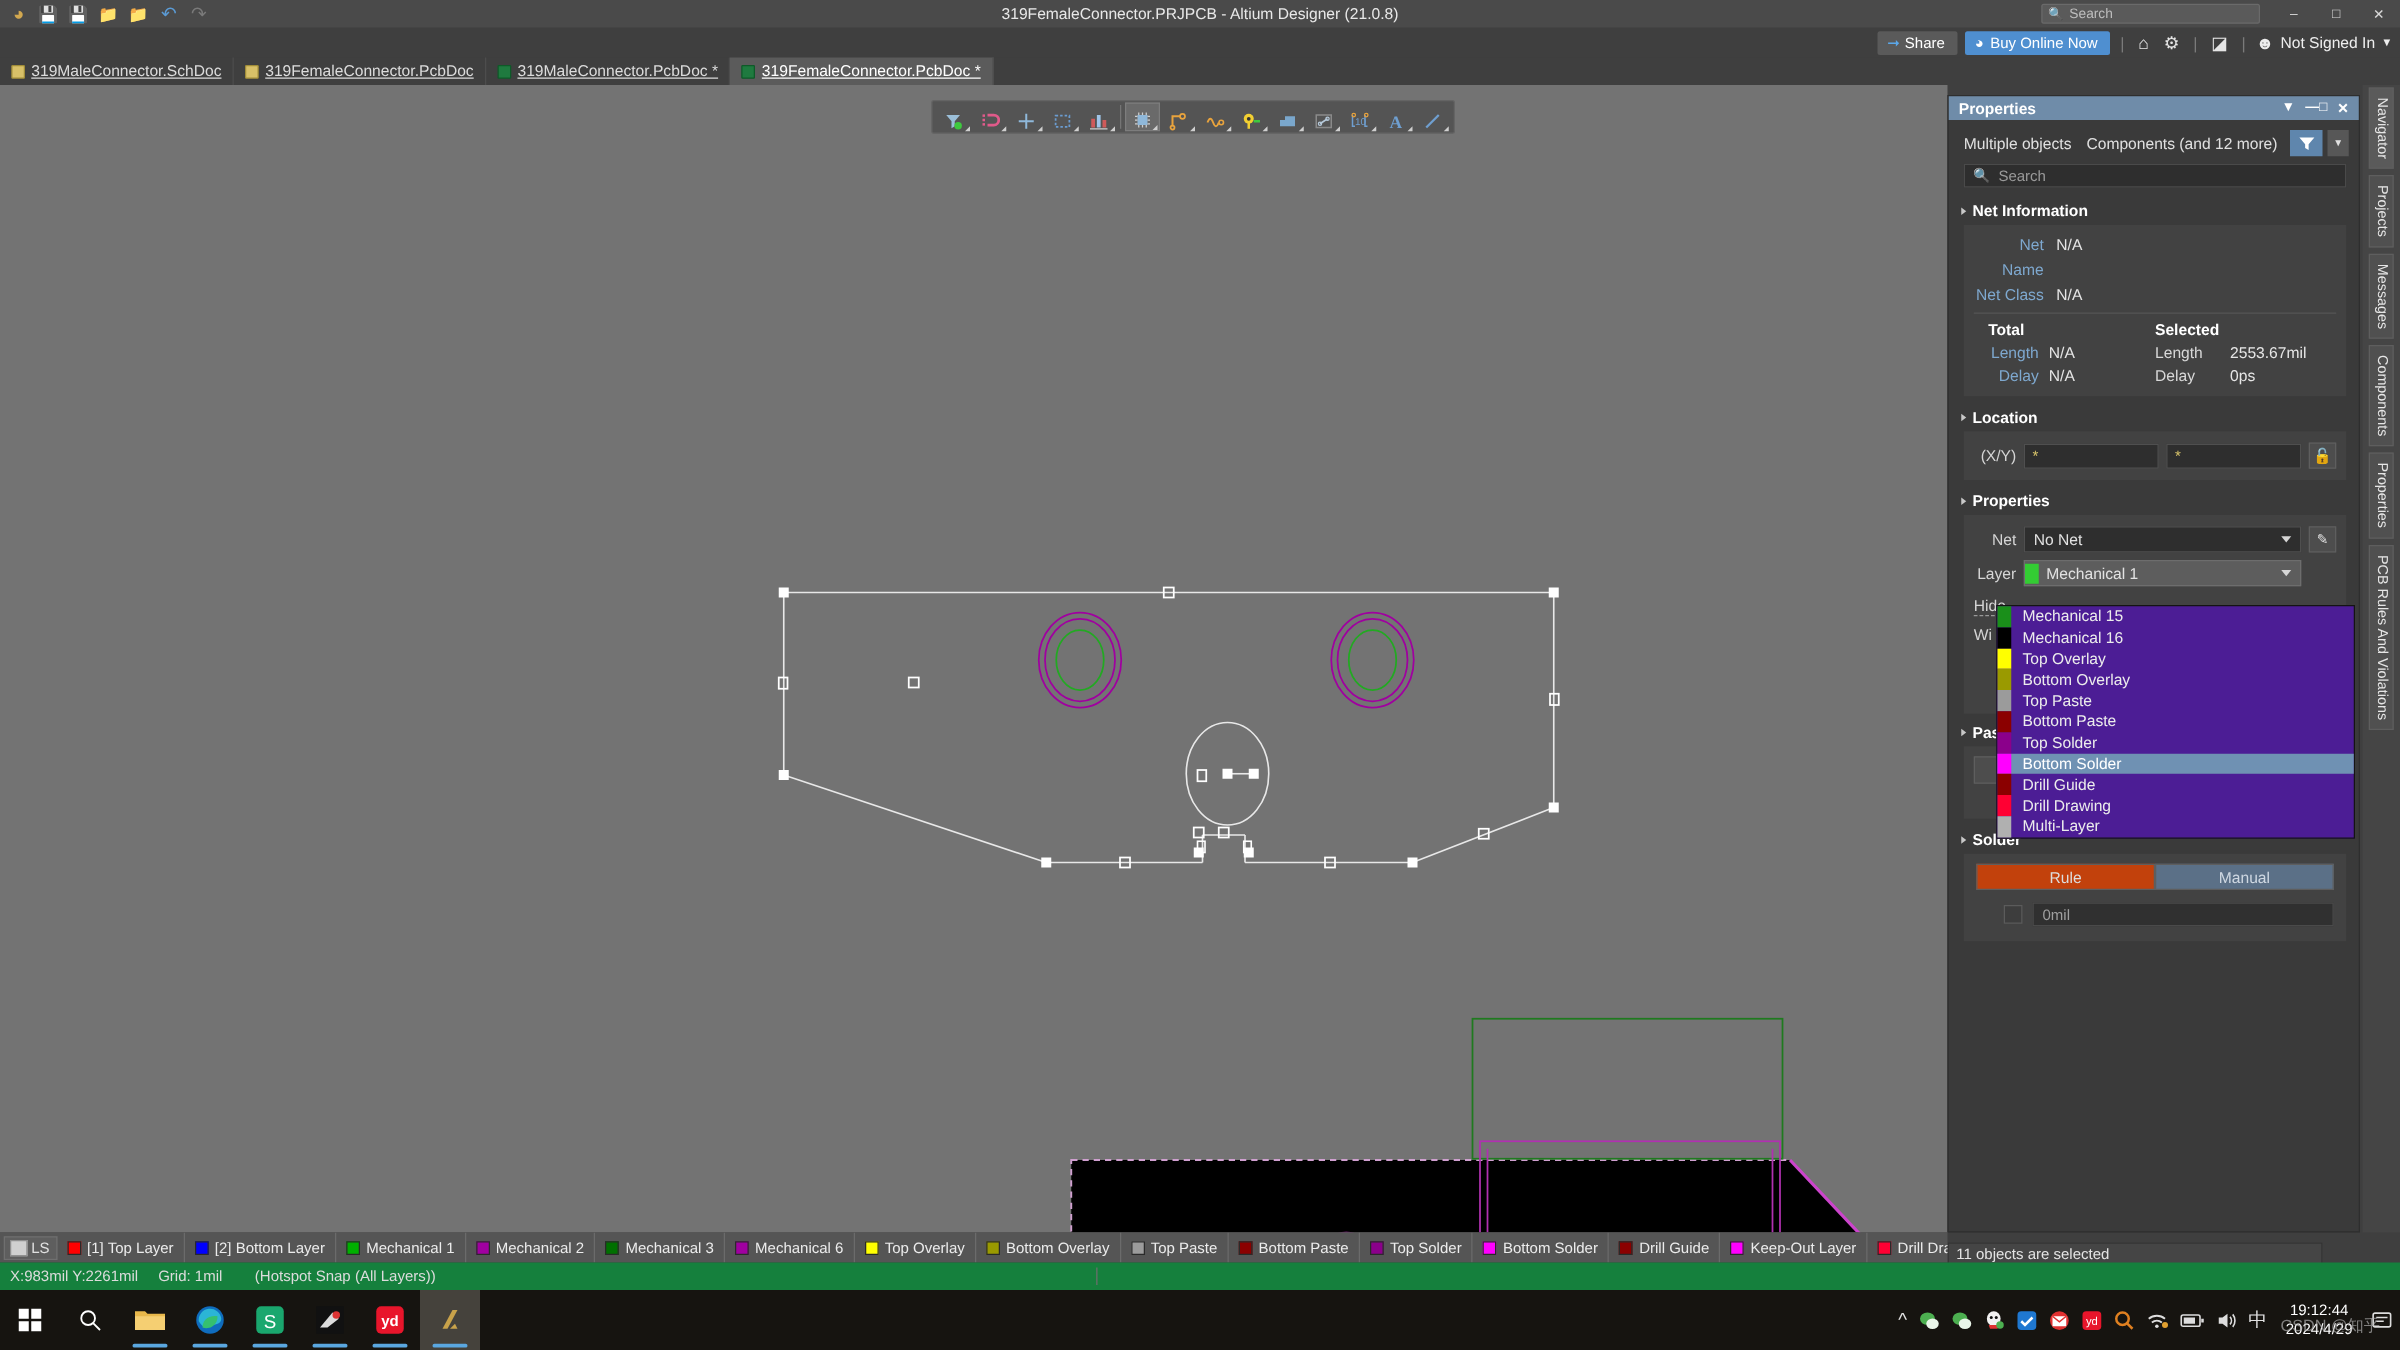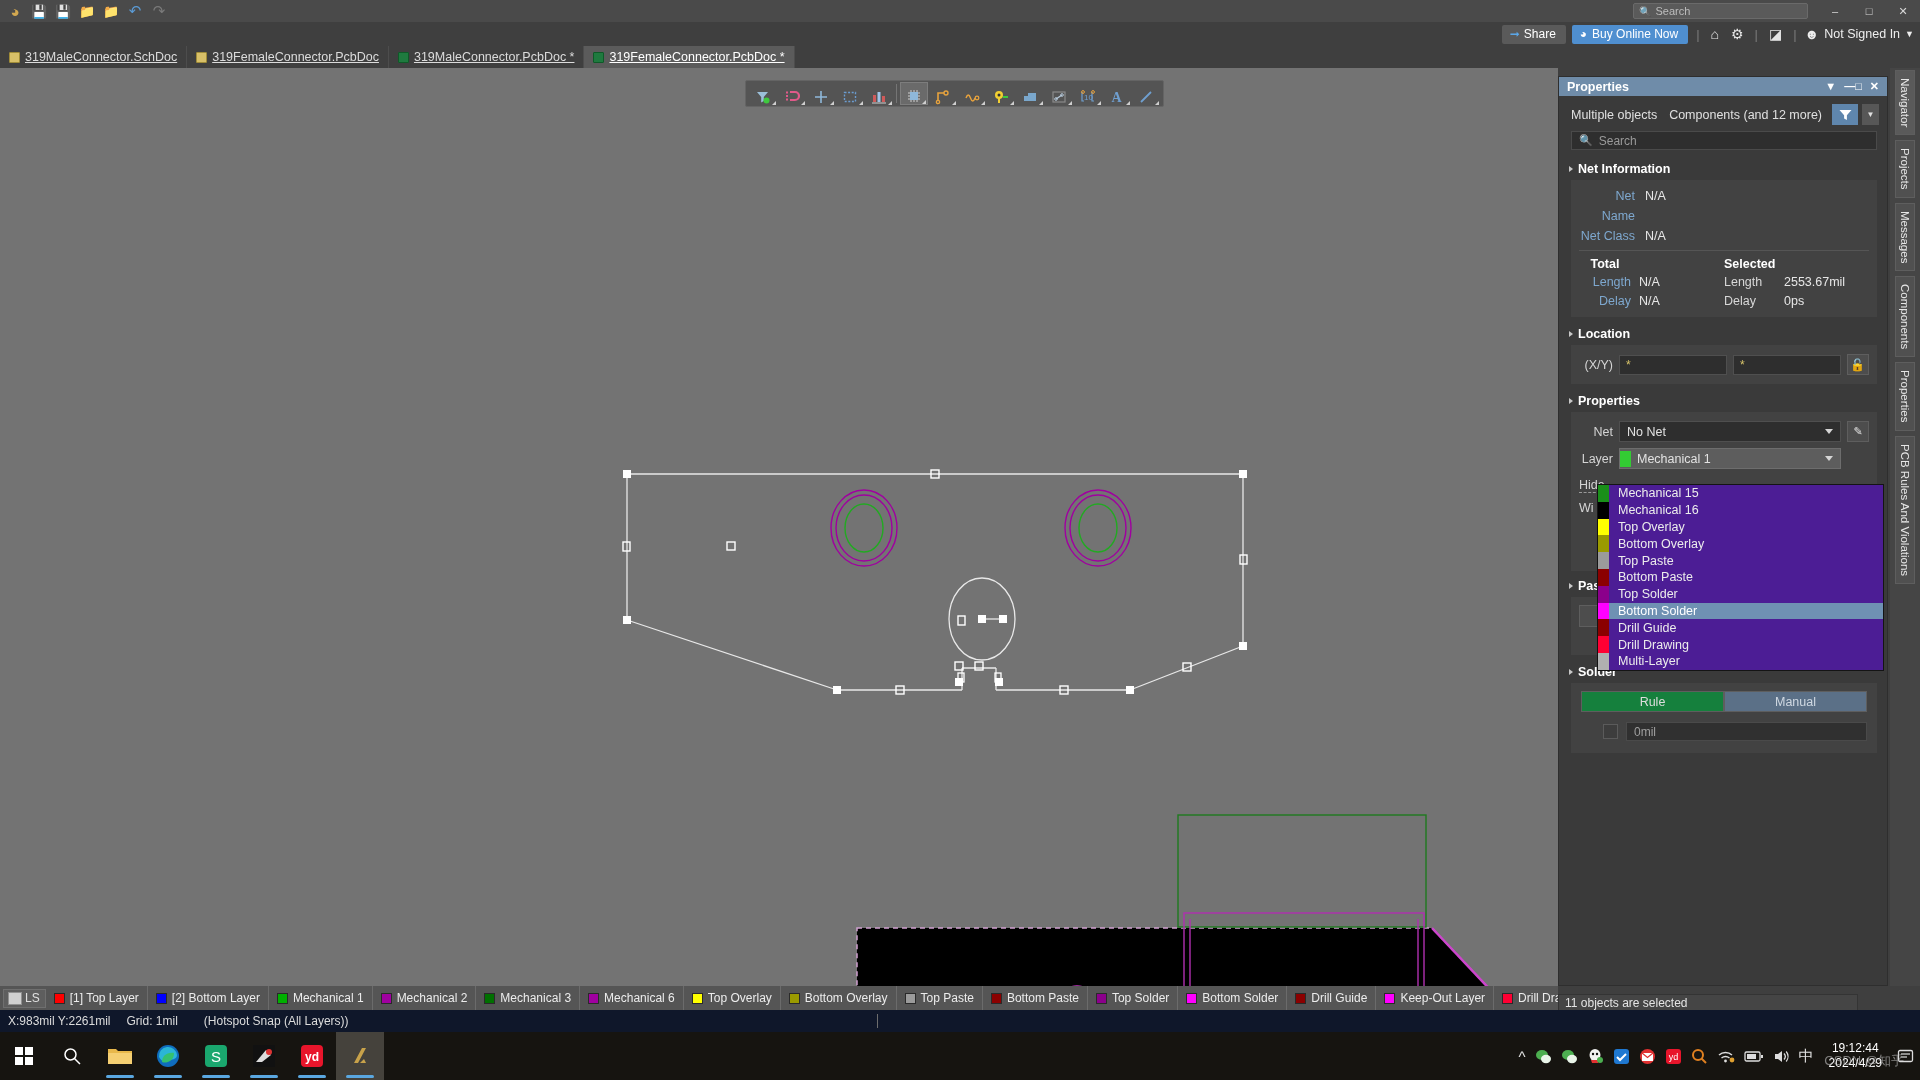--- a/index.html
+++ b/index.html
@@ -92,21 +92,21 @@
   .ls-btn { display:flex; align-items:center; gap:3px; padding:0 5px 0 4px; height:19px;
             margin-left:3px; background:#5e5e5e; border:1px solid #6f6f6f; }
   .ls-sw { width:14px;height:13px;background:#d0d0d0;border:1px solid #909090;}
   .layer-tab { display:flex; align-items:center; gap:5px; padding:0 8px; height:24px;
                border-right:1px solid #6b6b6b; color:#ececec; white-space:nowrap; }
   .lsw { width:11px;height:11px;border:1px solid #2a2a2a; flex:none;}
 
   
   .statusbar {
     position:absolute; top:1010px; left:0; width:1920px; height:22px;
-    background:#0f172a; display:flex; align-items:center; font-size:12px; color:#dcdcdc;
+    background:#15803d; display:flex; align-items:center; font-size:12px; color:#dcdcdc;
   }
   .sb-seg { padding:0 8px; }
   .sb-div { width:1px; height:14px; background:#6d6d6d; }
 
   
   .panel {
     position:absolute; top:76px; left:1558px; width:330px; height:910px;
     background:#3a3a3a; border:1px solid #2e2e2e;
     display:flex; flex-direction:column;
   }
@@ -164,21 +164,21 @@
   .ddsw { width:11px; height:16.8px; flex:none; }
   .ddtxt { padding-left:9px; }
   .ddscroll { position:absolute; right:1px; top:86px; width:8px; height:88px; background:#8a8a8a; border-radius:2px;}
 
   
   .maskedlbl { font-size:12.5px; color:#d5d5d5; }
 
   
   .seg { display:flex; margin:4px 6px 6px 6px; }
   .seg div { flex:1; height:21px; display:flex; align-items:center; justify-content:center;
-             font-size:12.5px; background:#15803d; border:1px solid #5e5e5e; color:#ddd;}
+             font-size:12.5px; background:#c2410c; border:1px solid #5e5e5e; color:#ddd;}
   .seg div.on { background:#5b7087; color:#cfd8e2; }
   .chkrow { display:flex; align-items:center; gap:8px; padding:4px 6px 2px 28px;}
   .chkbox { width:15px;height:15px;background:#3d3d3d;border:1px solid #5b5b5b;}
   .chkinp { flex:1; height:19px; background:#303030; border:1px solid #4a4a4a; color:#9f9f9f;
             font-size:12px; display:flex; align-items:center; padding-left:7px;}
 
   .selstatus {
     position:absolute; left:1558px; top:994px; width:300px; height:18px;
     background:#454545; border:1px solid #343434; display:flex; align-items:center;
     padding-left:6px; font-size:12px; color:#e4e4e4;
@@ -218,20 +218,21 @@
   <div class="titlebar">
     <div class="tb-left">
       <span class="tb-icon" style="color:#d2a850;font-size:15px;">◕</span>
       <span class="tb-icon" style="color:#9fc4e8;">💾</span>
       <span class="tb-icon" style="color:#9fc4e8;">💾</span>
       <span class="tb-icon" style="color:#d9b85c;">📁</span>
       <span class="tb-icon" style="color:#d9b85c;">📁</span>
       <span class="tb-icon" style="color:#5b9bd5;font-size:15px;">↶</span>
       <span class="tb-icon" style="color:#7a7a7a;font-size:15px;">↷</span>
     </div>
+    <div class="tb-title">319FemaleConnector.PRJPCB - Altium Designer (21.0.8)</div>
     <div class="tb-search">
       <span style="font-size:10px;">🔍</span>
       <span>Search</span>
     </div>
     <div class="tb-winbtns">
       <div class="tb-winbtn">–</div>
       <div class="tb-winbtn">□</div>
       <div class="tb-winbtn close">✕</div>
     </div>
   </div>

